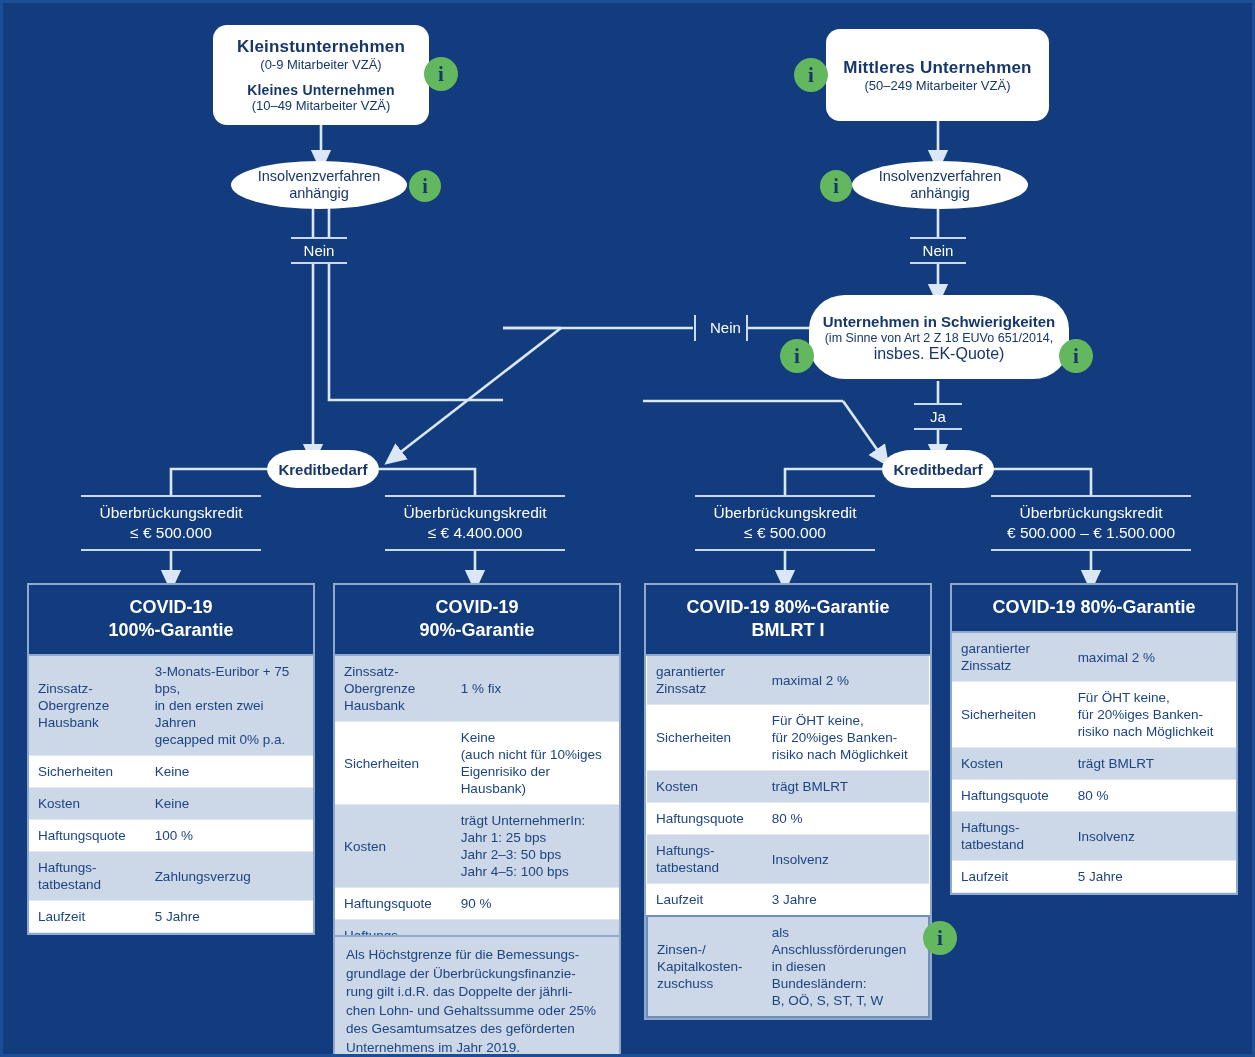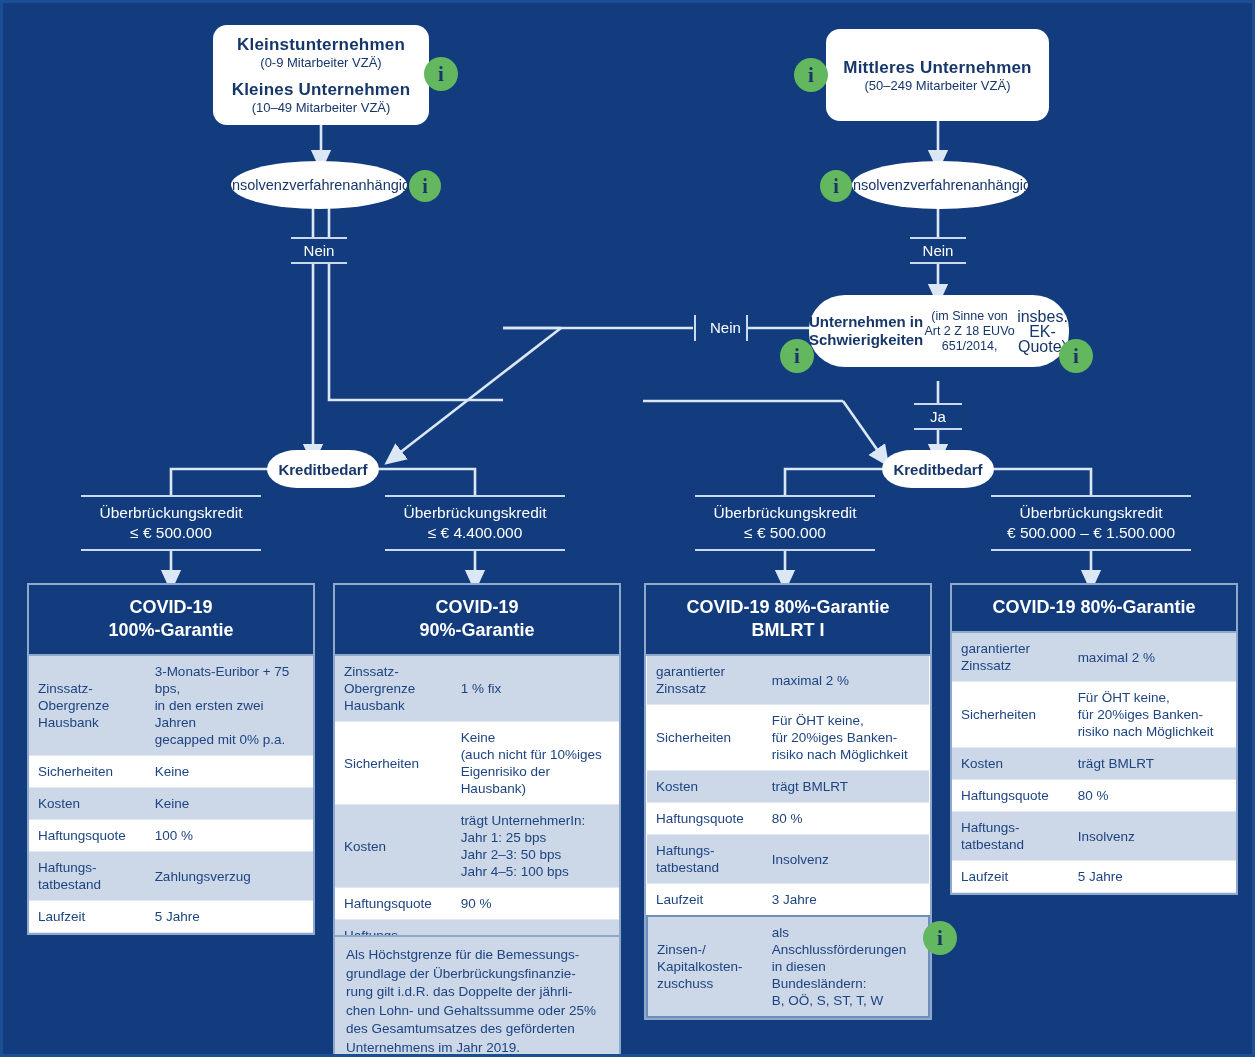--- a/index.html
+++ b/index.html
@@ -46,21 +46,21 @@
     letter-spacing:0px;
   }
   .pill{
     position:absolute;
     background:#ffffff;
     color:#17376b;
     border-radius:50%/50%;
     text-align:center;
     box-sizing:border-box;
     display:flex;
-    flex-direction:row;
+    flex-direction:column;
     align-items:center;
     justify-content:center;
     z-index:5;
   }
 
   
   .info-badge{
     position:absolute;
     width:34px;height:34px;
     border-radius:50%;
@@ -203,21 +203,21 @@
       <path d="M884,466 L782,466 L782,492"></path>
       <path d="M988,466 L1088,466 L1088,492"></path>
       <line x1="782" y1="548" x2="782" y2="578" marker-end="url(#arrow)"></line>
       <line x1="1088" y1="548" x2="1088" y2="578" marker-end="url(#arrow)"></line>
     </g>
   </svg>
 
   <div class="node" style="left:210px;top:22px;width:216px;height:100px;">
     <div class="t-bold" style="font-size:17px;">Kleinstunternehmen</div>
     <div class="t-small">(0-9 Mitarbeiter VZÄ)</div>
-    <div class="t-bold" style="font-size:17px;margin-top:10px;">Kleines Unternehmen</div>
+    <div class="t-bold" style="font-size:14px;margin-top:10px;">Kleines Unternehmen</div>
     <div class="t-small">(10–49 Mitarbeiter VZÄ)</div>
   </div>
   <div class="info-badge" style="left:421px;top:54px;">i</div>
 
   <div class="node" style="left:823px;top:26px;width:223px;height:92px;">
     <div class="t-bold" style="font-size:17px;">Mittleres Unternehmen</div>
     <div class="t-small">(50–249 Mitarbeiter VZÄ)</div>
   </div>
   <div class="info-badge" style="left:791px;top:55px;">i</div>
 
@@ -229,21 +229,21 @@
 
   <div class="pill" style="left:849px;top:158px;width:176px;height:48px;">
     <div style="font-size:14.5px;line-height:17px;">Insolvenzverfahren</div>
     <div style="font-size:14.5px;line-height:17px;">anhängig</div>
   </div>
   <div class="info-badge small" style="left:817px;top:167px;">i</div>
 
   <div class="edge-label" style="left:288px;top:234px;width:56px;">Nein</div>
   <div class="edge-label" style="left:907px;top:234px;width:56px;">Nein</div>
 
-  <div class="pill" style="left:806px;top:292px;width:260px;height:72px;border-radius:36px/34px;justify-content:center;">
+  <div class="pill" style="left:806px;top:292px;width:260px;height:84px;border-radius:36px/34px;justify-content:center;">
     <div style="font-size:15px;font-weight:bold;line-height:18px;">Unternehmen in Schwierigkeiten</div>
     <div style="font-size:12.5px;line-height:15px;">(im Sinne von Art 2 Z 18 EUVo 651/2014,</div>
     <div style="font-size:16px;line-height:15px;">insbes. EK-Quote)</div>
   </div>
   <div class="info-badge" style="left:777px;top:336px;">i</div>
   <div class="info-badge" style="left:1056px;top:336px;">i</div>
 
   <div class="edge-label side" style="left:691px;top:312px;width:54px;line-height:22px;">Nein</div>
 
   <div class="edge-label" style="left:911px;top:400px;width:48px;">Ja</div>

